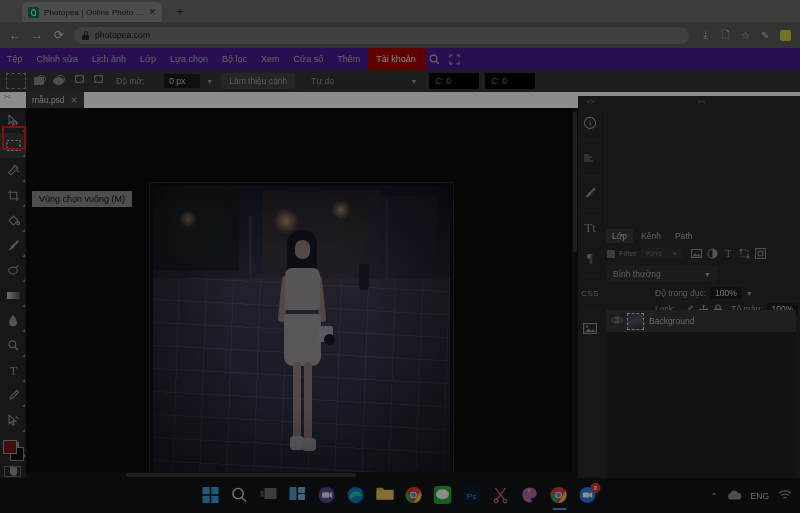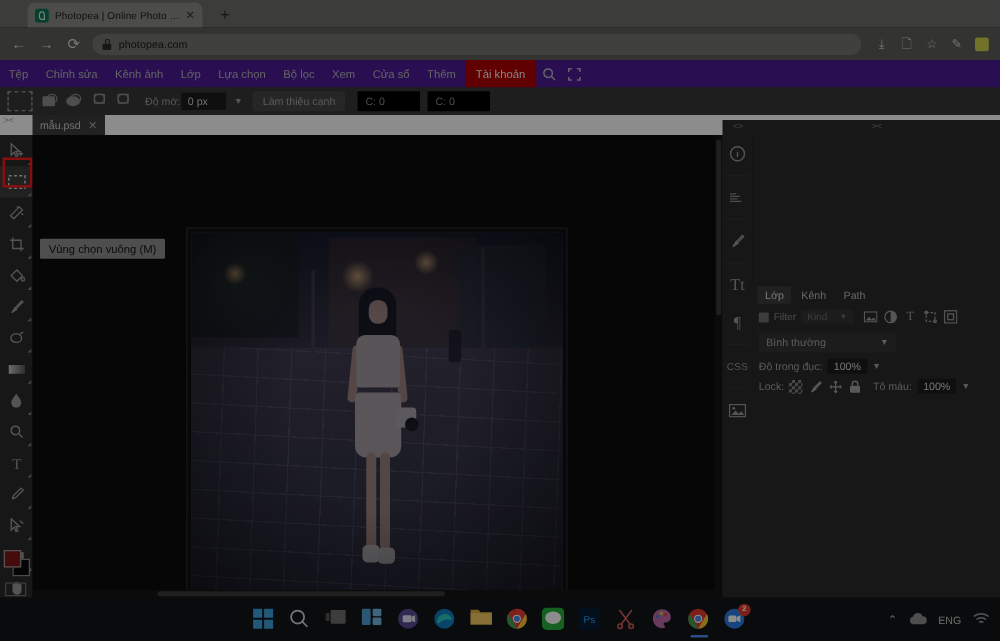--- a/index.html
+++ b/index.html
@@ -108,21 +108,21 @@
   .opt-toolicon{
     width:20px;height:16px;margin:0 6px 0 2px;border:1px dashed #9a9a9a;box-sizing:border-box;
   }
   .marq-grp{display:flex;align-items:center;gap:2px;margin-right:10px;}
   .marq{width:17px;height:16px;position:relative;}
   .marq i{position:absolute;display:block;box-sizing:border-box;}
   .m-rect-f{left:2px;top:4px;width:10px;height:8px;background:#8e8e8e;border-radius:1px;}
   .m-rect-o{left:5px;top:2px;width:9px;height:8px;border:1.3px solid #8e8e8e;border-radius:1px;}
   .m-ell-f{left:2px;top:4px;width:11px;height:8px;background:#8e8e8e;border-radius:50%;}
   .m-ell-o{left:5px;top:2px;width:9px;height:8px;border:1.3px solid #8e8e8e;border-radius:50%;}
-  .opt-label{font-size:8.5px;color:#9d9d9d;margin-right:1px;white-space:nowrap;}
+  .opt-label{font-size:8.5px;color:#9d9d9d;margin-right:20px;white-space:nowrap;}
   .opt-field{
     background:#1d1d1d;color:#c9c9c9;font-size:8.5px;padding:2px 5px;border-radius:1px;
     min-width:26px;
   }
   .opt-caret{color:#9d9d9d;font-size:7px;margin:0 8px 0 6px;}
   .opt-btn{
     background:#454545;color:#a5a5a5;font-size:8.5px;padding:3px 8px;border-radius:2px;
     margin-right:10px;white-space:nowrap;
   }
   .opt-select{
@@ -282,21 +282,21 @@
     background:#333;color:#6f6f6f;font-size:8px;padding:1px 5px;width:42px;
     display:flex;justify-content:space-between;align-items:center;box-sizing:border-box;
   }
   .lp-ficons{display:flex;align-items:center;gap:3px;margin-left:3px;color:#9b9b9b;}
   .lp-ficons span{display:flex;align-items:center;justify-content:center;width:13px;height:13px;font-size:9px;}
   .lp-blend{
     margin:3px 5px;background:#333;color:#a9a9a9;font-size:8.5px;padding:3px 6px;
     display:flex;justify-content:space-between;align-items:center;width:110px;box-sizing:border-box;
   }
   .lp-row{display:flex;align-items:center;padding:2px 5px;gap:4px;}
-  .lp-lbl{font-size:8.5px;color:#a3a3a3;white-space:nowrap;}
+  .lp-lbl{font-size:8.5px;color:#a3a3a3;white-space:nowrap;margin-left:48px;}
   .lp-val{background:#1d1d1d;color:#d4d4d4;font-size:8.5px;padding:1px 5px;border-radius:1px;}
   .lp-tri{color:#a3a3a3;font-size:7px;}
   .lock-ic{width:12px;height:12px;display:flex;align-items:center;justify-content:center;color:#a3a3a3;font-size:9px;}
   .checker{
     width:11px;height:11px;
     background-image:
       linear-gradient(45deg,#8a8a8a 25%,transparent 25%,transparent 75%,#8a8a8a 75%),
       linear-gradient(45deg,#8a8a8a 25%,transparent 25%,transparent 75%,#8a8a8a 75%);
     background-size:5px 5px;background-position:0 0,2.5px 2.5px;background-color:#2b2b2b;
   }
@@ -371,21 +371,21 @@
           <span class="avatar-sq"></span>
         </div>
     </div>
   </div>
 
   <div class="pea">
 
     <div class="menubar">
       <div class="menu-item">Tệp</div>
       <div class="menu-item">Chỉnh sửa</div>
-      <div class="menu-item">Kênh ảnh</div>
+      <div class="menu-item">Lịch ảnh</div>
       <div class="menu-item">Lớp</div>
       <div class="menu-item">Lựa chọn</div>
       <div class="menu-item">Bộ lọc</div>
       <div class="menu-item">Xem</div>
       <div class="menu-item">Cửa sổ</div>
       <div class="menu-item">Thêm</div>
       <div class="menu-item account">Tài khoản</div>
       <div class="mb-icon">
         <svg width="11" height="11" viewBox="0 0 11 11">
             <circle cx="4.5" cy="4.5" r="3.4" fill="none" stroke="#b6b6b6" stroke-width="1.2"></circle>
@@ -416,20 +416,24 @@
           </div>
         <div class="marq">
             <i class="m-ell-o"></i>
             <i class="m-rect-o"></i>
           </div>
       </div>
       <div class="opt-label">Độ mờ:</div>
       <div class="opt-field">0 px</div>
       <div class="opt-caret">▼</div>
       <div class="opt-btn">Làm thiệu cạnh</div>
+      <div class="opt-select">
+        <span>Tự do</span>
+        <span style="font-size:7px">▼</span>
+      </div>
       <div class="opt-num">C: 0</div>
       <div class="opt-num">C: 0</div>
     </div>
 
     <div class="doctabs">
       <div class="dt-collapse">&gt; &lt;</div>
       <div class="doctab">
         <span class="doctab-name">mẫu.psd</span>
         <span class="doctab-x">✕</span>
       </div>
@@ -714,20 +718,32 @@
             <svg width="10" height="11" viewBox="0 0 10 11">
                 <rect x="1" y="4.6" width="8" height="5.6" fill="#a3a3a3" rx="1"></rect>
                 <path d="M2.8 4.6V3.2a2.2 2.2 0 0 1 4.4 0v1.4" fill="none" stroke="#a3a3a3" stroke-width="1.1"></path>
               </svg>
           </span>
           <span class="lp-lbl" style="margin-left:4px">Tô màu:</span>
           <span class="lp-val">100%</span>
           <span class="lp-tri">▼</span>
         </div>
 
+        <div class="layer-list">
+          <div class="layer-item">
+            <span class="eye">
+              <svg width="12" height="8" viewBox="0 0 12 8" fill="none" stroke="#9d9d9d" stroke-width="1">
+                  <path d="M.8 4S2.8.9 6 .9 11.2 4 11.2 4 9.2 7.1 6 7.1.8 4 .8 4z"></path>
+                  <circle cx="6" cy="4" r="1.5"></circle>
+                </svg>
+            </span>
+            <span class="lthumb"></span>
+            <span class="lname">Background</span>
+          </div>
+        </div>
 
         <div class="lp-footer">
           <span>
             <svg width="14" height="7" viewBox="0 0 14 7" fill="none" stroke="#8f8f8f" stroke-width="1">
                 <circle cx="4" cy="3.5" r="2.6"></circle>
                 <circle cx="10" cy="3.5" r="2.6"></circle>
               </svg>
           </span>
           <span style="font-size:7px">eff</span>
           <span>

